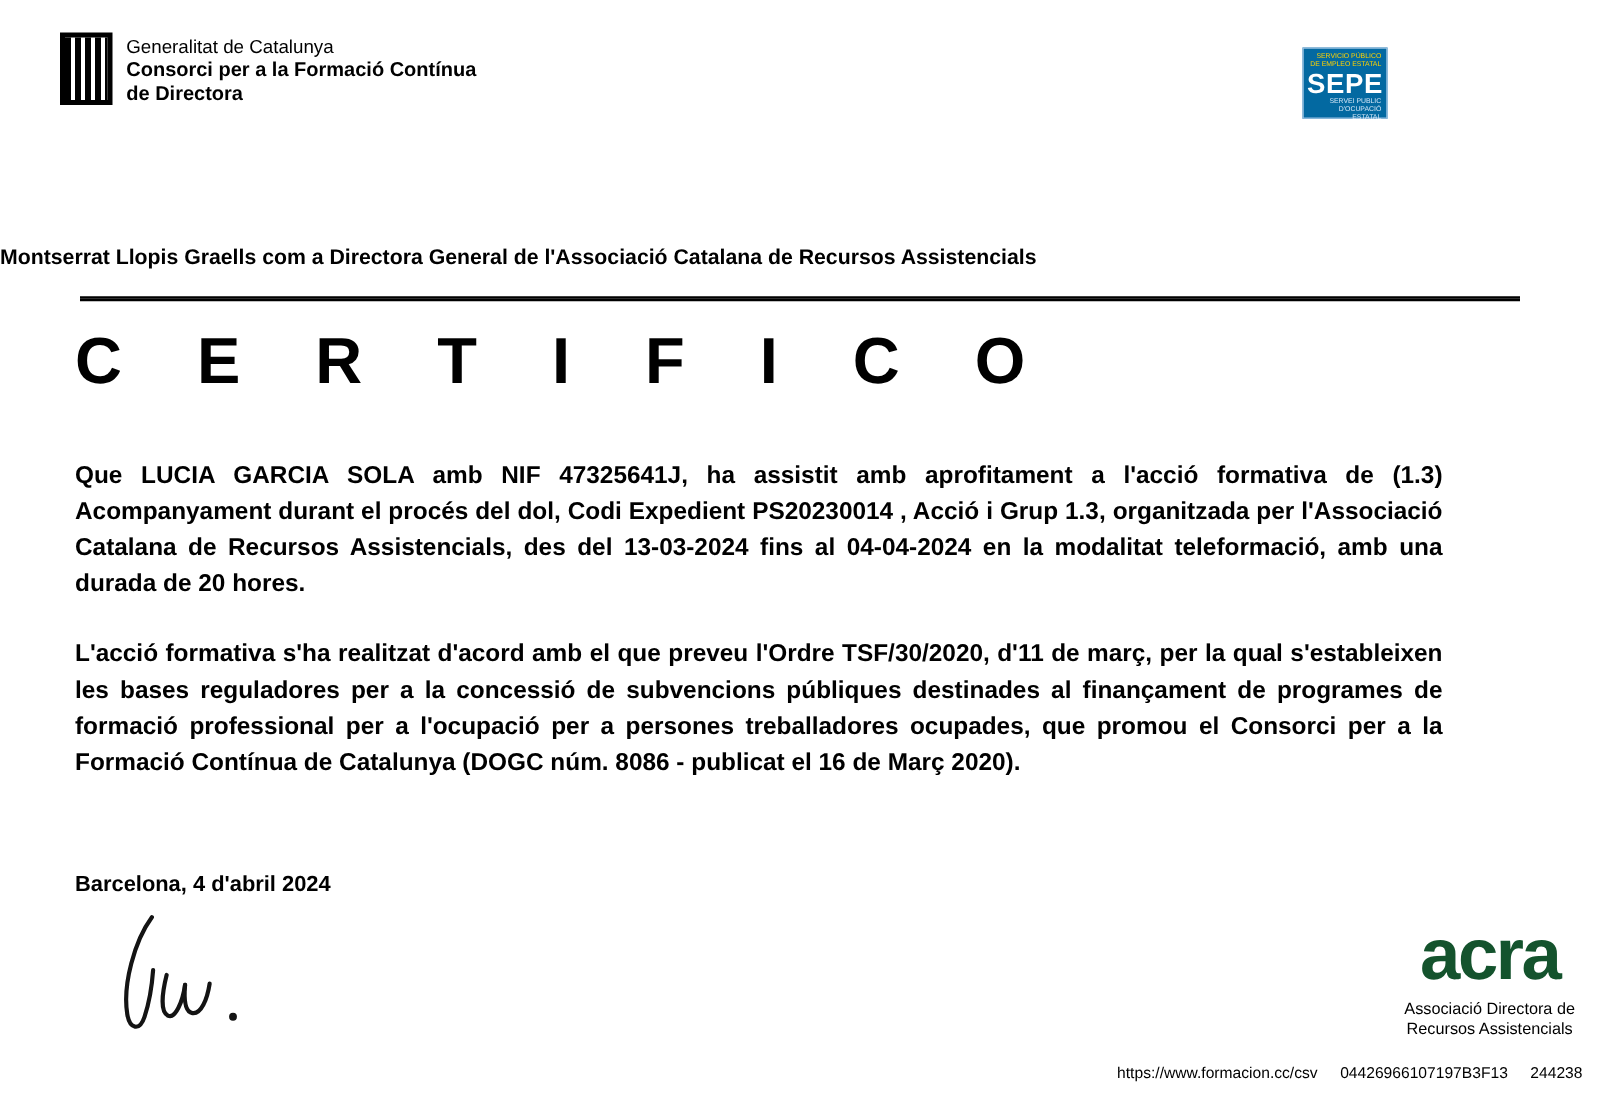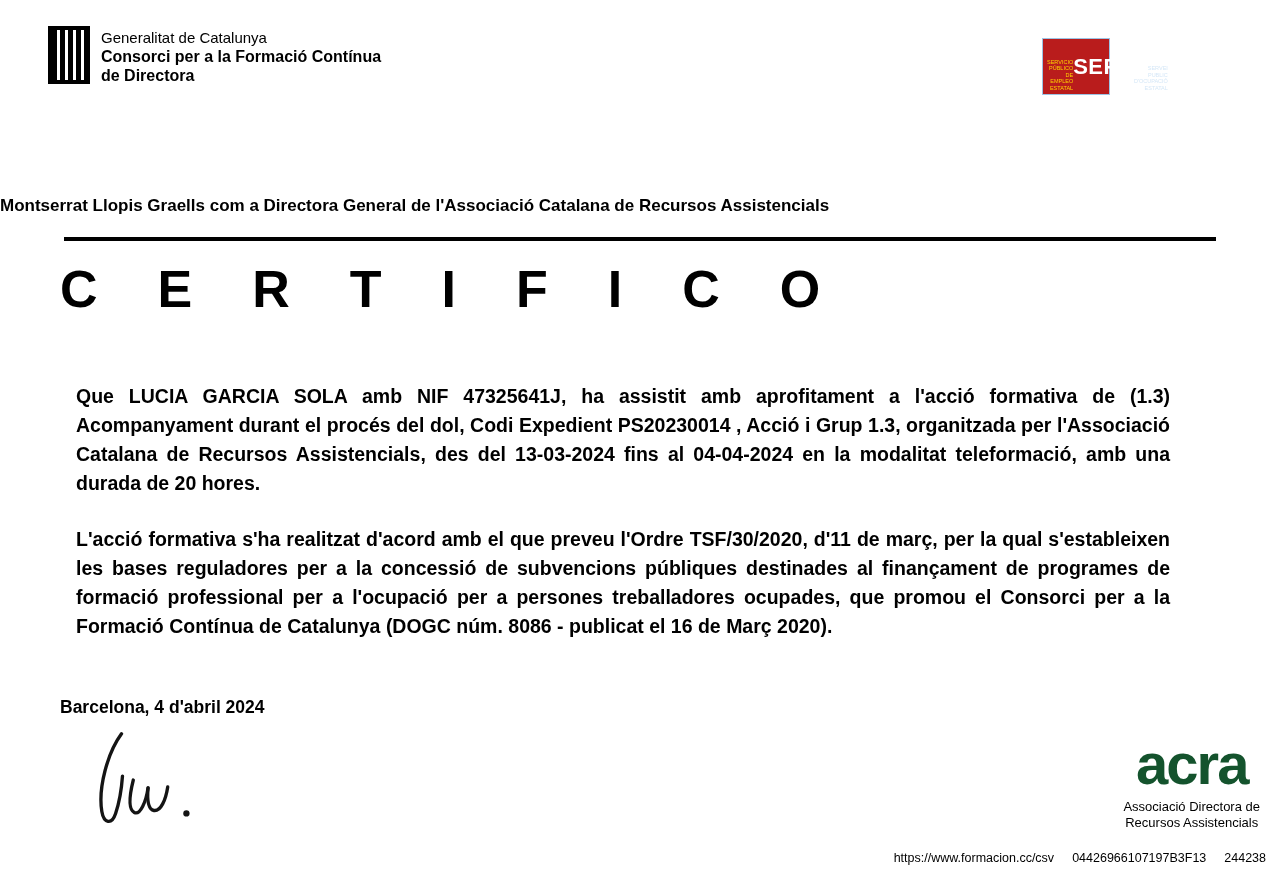--- a/index.html
+++ b/index.html
@@ -18,38 +18,38 @@
   .gencat-text { padding-top: 3px; }
   .g1 { font-size: 15px; line-height: 18px; }
   .g2 { font-size: 16px; font-weight: bold; line-height: 19px; }
 
   
   .ministerio { position: absolute; left: 1042px; top: 38px; height: 57px; display: flex; }
   .min-yellow { background: #ffcc00; display: flex; align-items: center; padding: 0 9px 0 6px; gap: 7px; }
   .escudo { width: 30px; height: 47px; }
   .min-text { font-size: 8.5px; font-weight: bold; color: #d0021b; line-height: 10.5px; letter-spacing: 0.2px; }
   .sepe {
-    width: 68px; background: #b91c1c; color: #fff; display: flex; 
+    width: 68px; background: #0369a1; color: #fff; display: flex; flex-direction: column;
     align-items: flex-end; justify-content: space-between; padding: 3px 4px; border: 1px solid #9dc3e4;
   }
   .sepe-top, .sepe-bottom { font-size: 5.5px; line-height: 6.5px; text-align: right; }
   .sepe-top { color: #ffd200; }
   .sepe-bottom { color: #d5e7f7; }
   .sepe-main { font-size: 22px; font-weight: bold; line-height: 23px; letter-spacing: 0.5px; align-self: center; }
 
   
   .intro { position: absolute; top: 196px; left: 0; width: 100%; text-align: left; font-size: 17px; font-weight: bold; }
   .double-rule { position: absolute; top: 237px; left: 64px; width: 1152px; height: 3px;
     border-top: 2px solid #000; border-bottom: 2px solid #000; }
   .certifico {
     position: absolute; top: 258px; left: 0; width: 100%; margin: 0; text-align: left;
     font-size: 52px; font-weight: bold; letter-spacing: 60px; padding-left: 60px; line-height: 62px;
   }
   .bodytext {
-    position: absolute; left: 60px; width: 1094px; margin: 16px;
+    position: absolute; left: 60px; width: 1094px; margin: 0;
     font-size: 19.5px; line-height: 29px; font-weight: bold; text-align: justify;
   }
   .p1 { top: 366px; }
   .p2 { top: 509px; }
   .dateline { position: absolute; left: 60px; top: 681px; font-size: 17.5px; font-weight: bold; margin-top: 16px; }
 
   
   .signature { position: absolute; left: 92px; top: 730px; width: 118px; height: 100px; }
 
   

